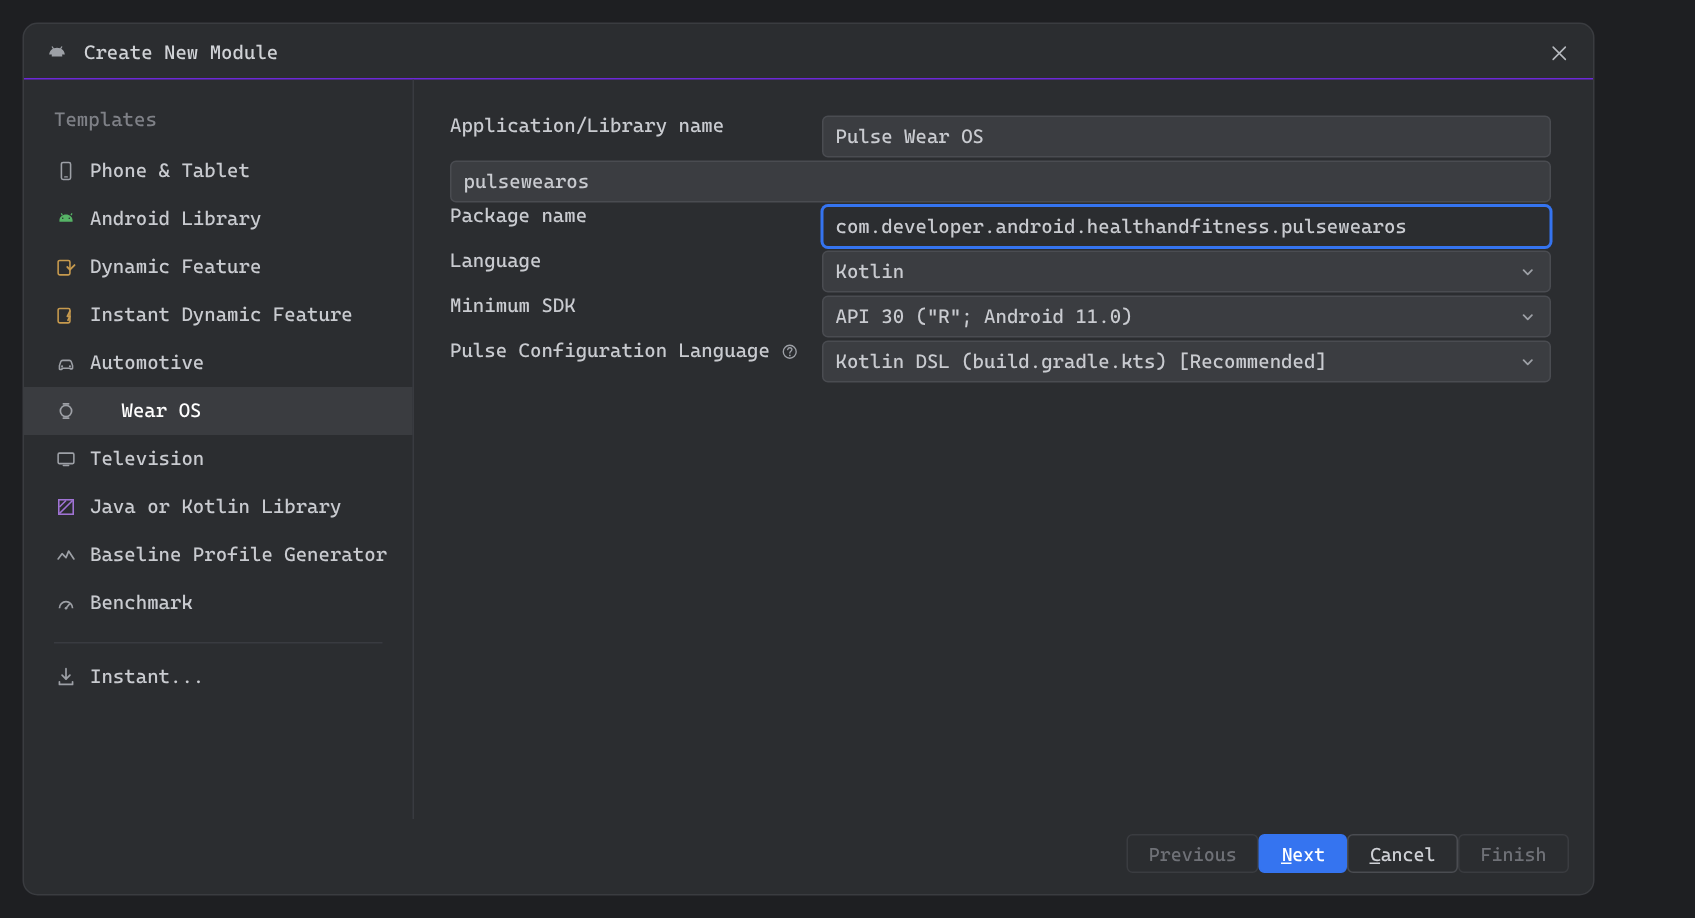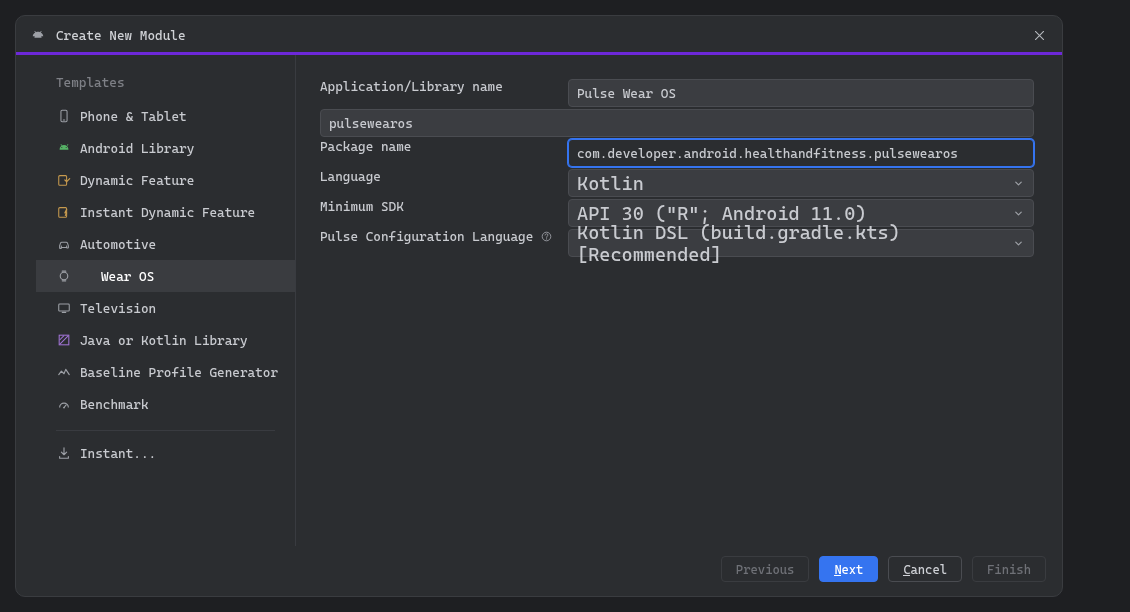--- a/index.html
+++ b/index.html
@@ -35,23 +35,22 @@
   .titlebar .spacer { flex: 1; }
   .close-btn {
     width: 18px; height: 18px;
     display:flex; align-items:center; justify-content:center;
     color: #b7babf; cursor: pointer;
     border-radius: 4px;
   }
   .body {
     flex: 1;
     display: flex;
-    border-top: 3px solid #6d28d9;
+    border-top: 1px solid #6d28d9;
     min-height: 0;
-    padding-left: 20px;
   }
   .sidebar {
     width: 260px;
     border-right: 1px solid #393b40;
     padding: 14px 0 8px 0;
     display:flex; flex-direction:column;
   }
   .section-label {
     padding: 6px 20px 10px 20px;
     color: #7f8187;
@@ -126,30 +125,29 @@
     background: #2b2d30;
   }
   .sel {
     width: 100%;
     height: 28px;
     background: #3b3d41;
     border: 1px solid #4a4c51;
     border-radius: 4px;
     color: #c9cbd0;
     font-family: inherit;
-    font-size: 19px;
+    font-size: 13px;
     padding: 0 8px;
     display:flex; align-items:center; justify-content:space-between;
     cursor:pointer;
   }
   .chev { width:14px; height:14px; display:flex; align-items:center; justify-content:center; color:#9da0a6; }
   .footer {
     display:flex;
     justify-content:flex-end;
-    gap: 10px;
     padding: 10px 16px 14px 16px;
   }
   .btn {
     height: 26px;
     padding: 0 14px;
     border-radius: 4px;
     border: 1px solid #4a4c51;
     background: #2b2d30;
     color: #cfd1d6;
     font-family: inherit;

